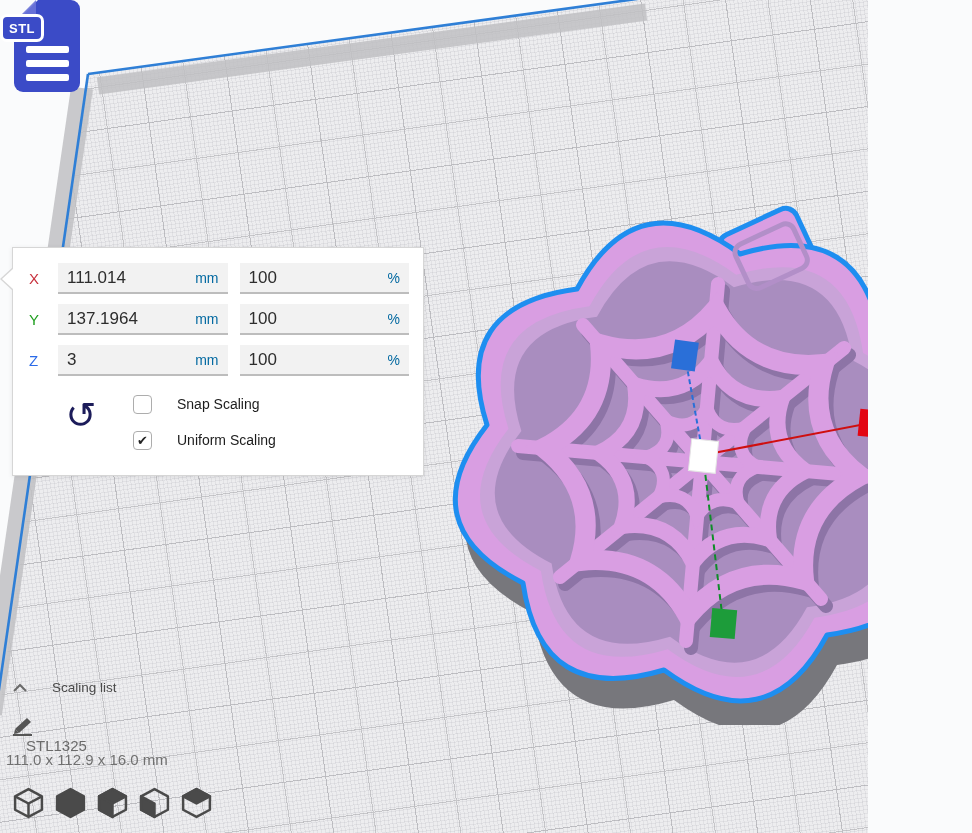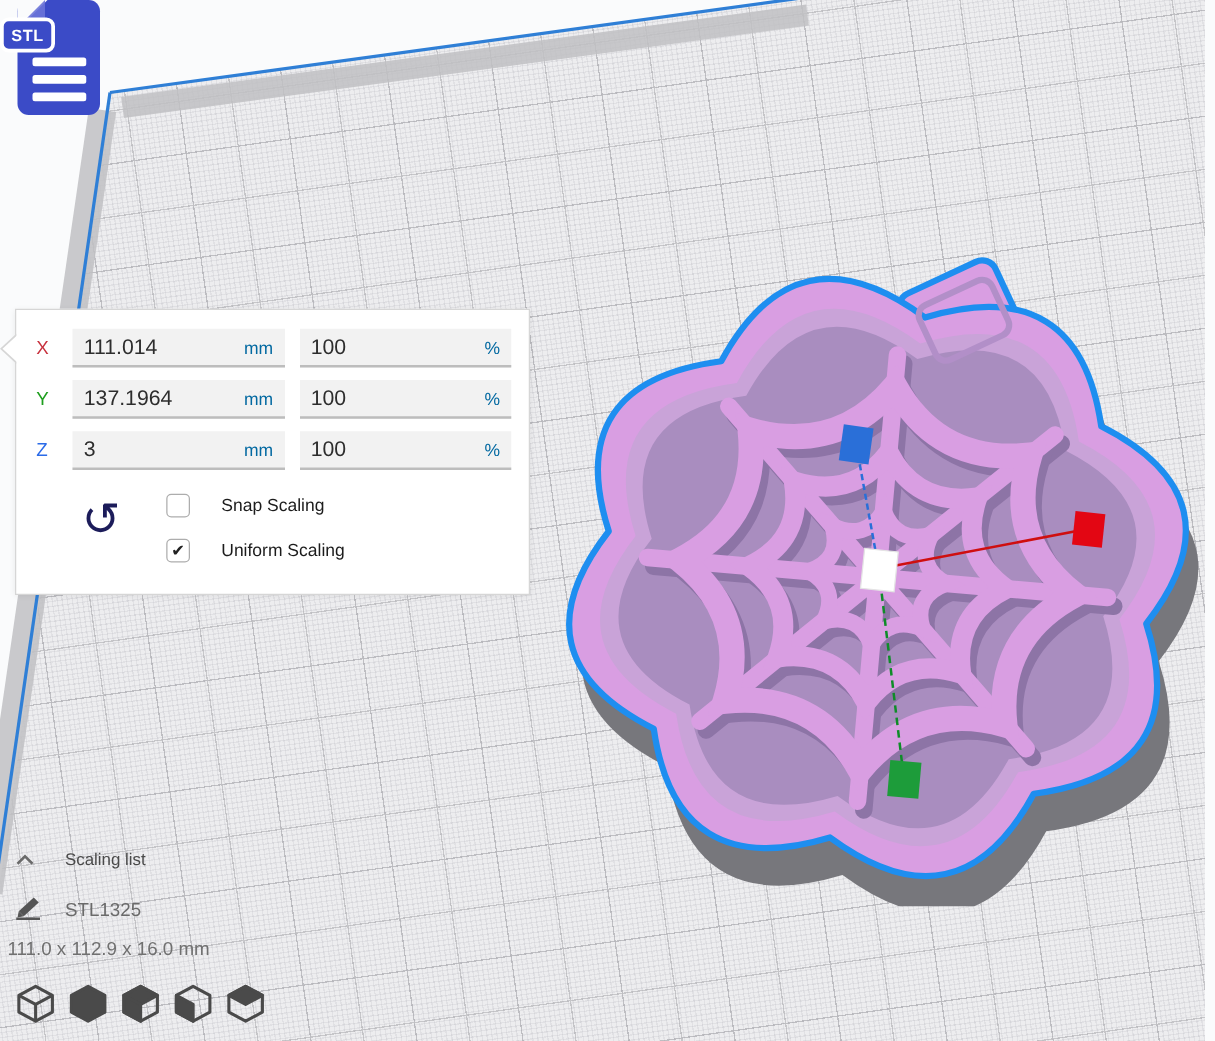--- a/index.html
+++ b/index.html
@@ -1,18 +1,18 @@
 <!DOCTYPE html>
 <html><head>
 <meta charset="utf-8">
 <style>
   * { margin:0; padding:0; box-sizing:border-box; }
   html,body { width:972px; height:833px; overflow:hidden; }
   body { font-family:"Liberation Sans", sans-serif; background:#fafbfc; position:relative; }
-  #stage { position:absolute; inset:0; width:964px; height:833px; overflow:hidden; }
+  #stage { position:absolute; inset:0; width:868px; height:833px; overflow:hidden; }
 
   
   .plate-clip { position:absolute; inset:0;
     clip-path: polygon(88px 74px, 640px 0px, 972px 0px, 972px 833px, 0px 833px, 0px 706px); }
   .grid-plane { position:absolute; left:-300px; top:-260px; width:1800px; height:1500px;
     background-color:#ededef;
     background-image:
       repeating-linear-gradient(0deg,  rgba(125,125,138,.11) 0 1px, transparent 1px 4px),
       repeating-linear-gradient(90deg, rgba(125,125,138,.11) 0 1px, transparent 1px 4px),
       repeating-linear-gradient(0deg,  #c6c6c9 0 1px, transparent 1px 42px),
@@ -60,21 +60,21 @@
     font-size:13px; color:#222; line-height:17px; }
   .chk-label { margin-left:25px; font-size:14px; color:#1c1c1c; }
 
   
   .model-wrap { position:absolute; left:430px; top:200px; width:545px; height:525px; }
   .gizmo-svg { position:absolute; inset:0; pointer-events:none; }
 
   
   .objlist-header { position:absolute; left:10px; top:680px; display:flex; align-items:center; }
   .objlist-title { margin-left:22px; font-size:13.5px; color:#4a4a4a; }
-  .objlist-item { position:absolute; left:10px; top:713px; display:flex; align-items:flex-end; }
+  .objlist-item { position:absolute; left:10px; top:713px; display:flex; align-items:flex-start;flex-direction:column; }
   .objlist-name { margin-left:16px; font-size:15px; color:#6a6a6a; }
   .objlist-dims { position:absolute; left:6px; top:751px; font-size:15px; color:#707070;text-align:right; }
 
   
   .view-toolbar { position:absolute; left:12px; top:786px; display:flex; gap:9px; }
   .view-btn { width:33px; height:33px; cursor:pointer; }
 </style>
 </head>
 <body>
 

